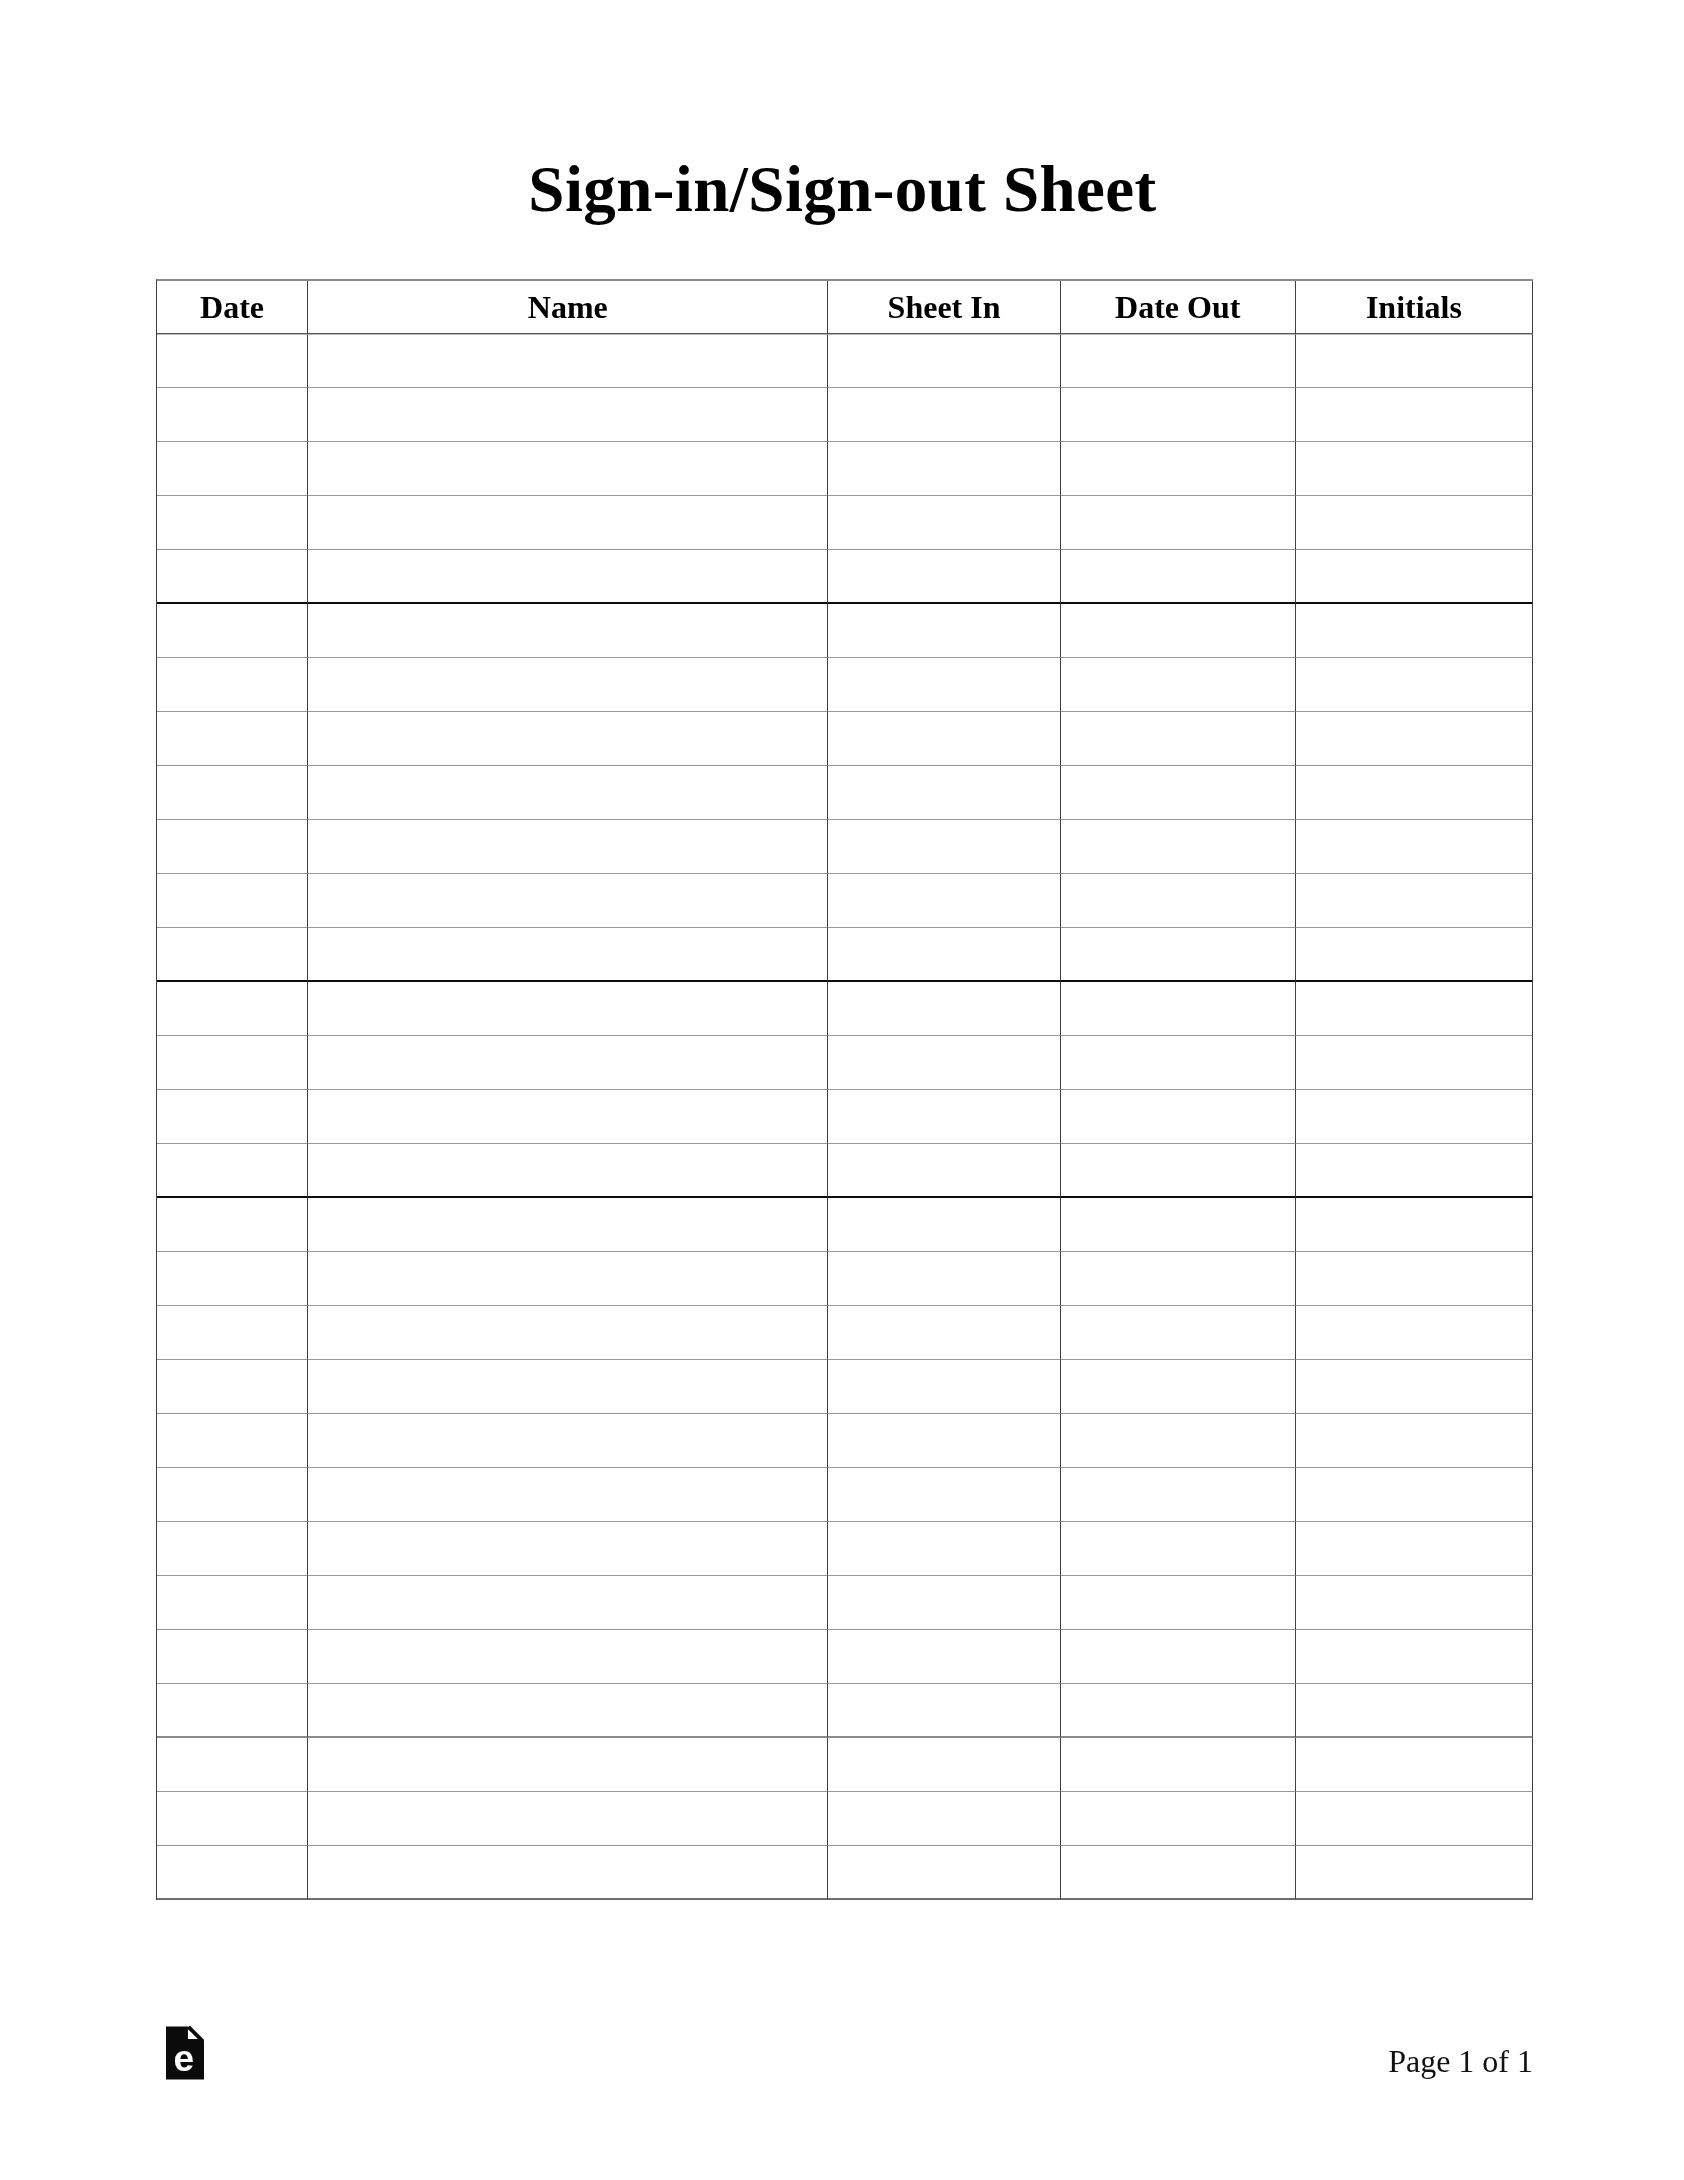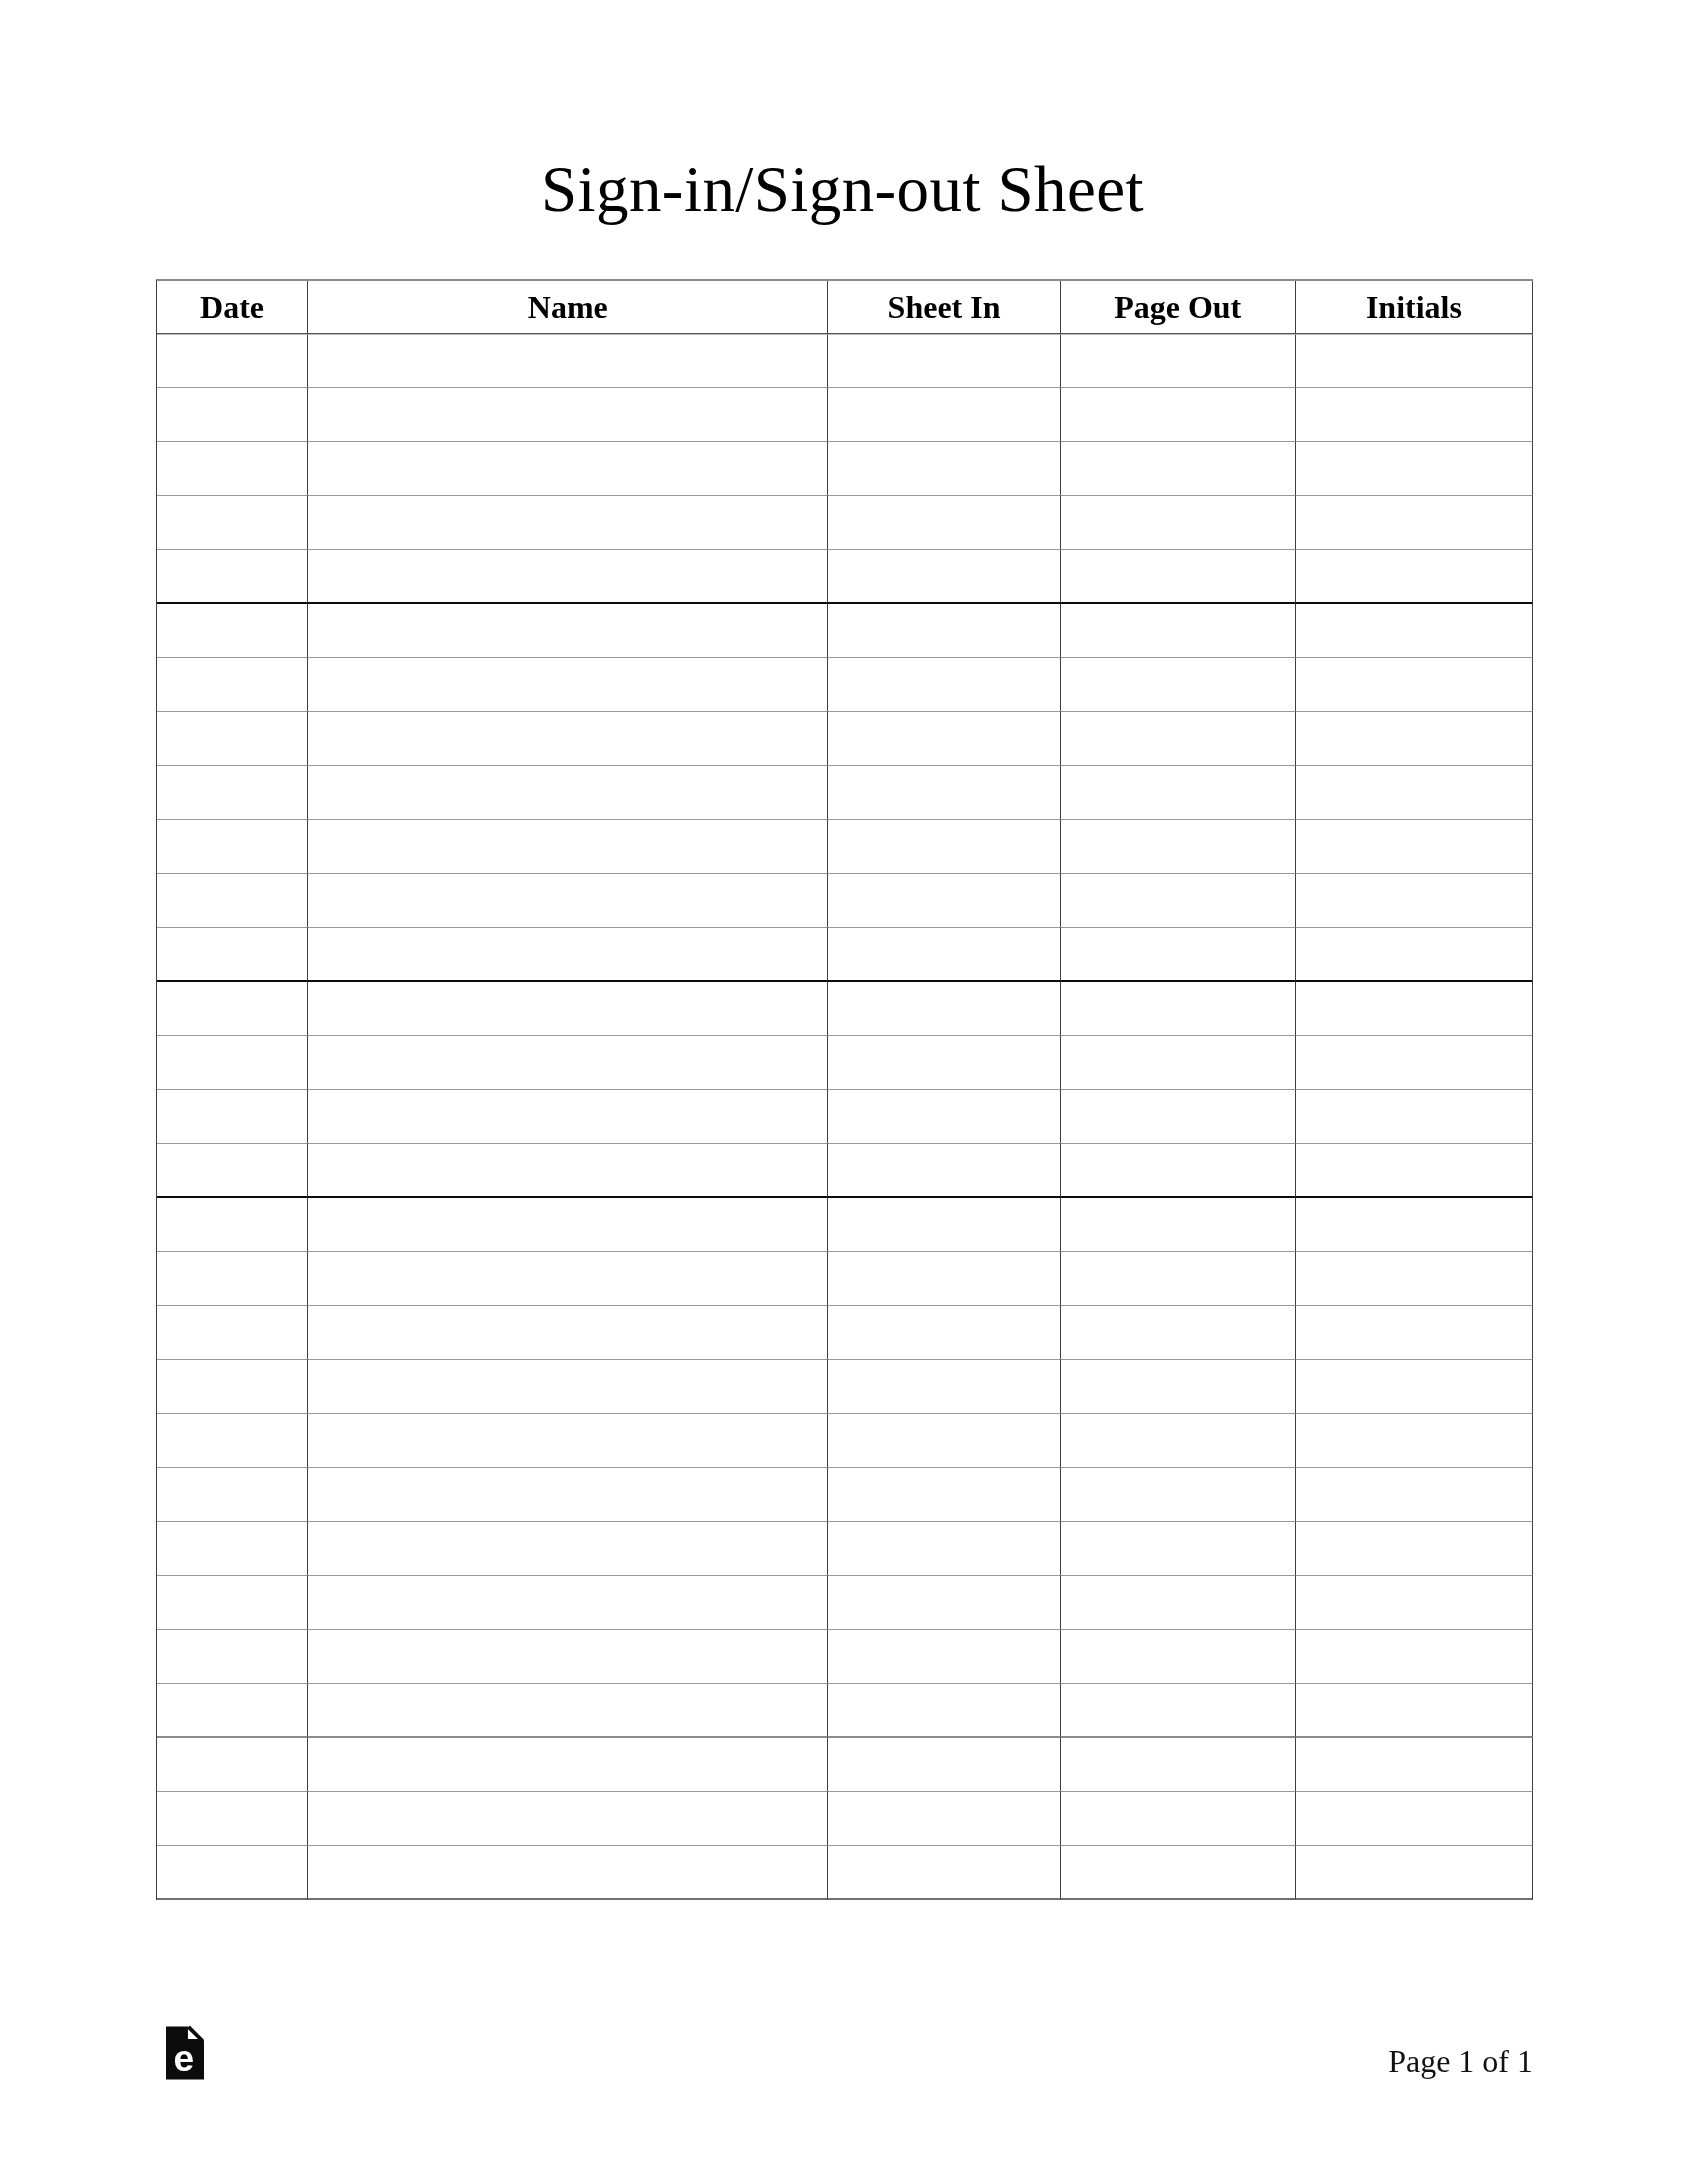--- a/index.html
+++ b/index.html
@@ -16,21 +16,21 @@
     font-family: "Liberation Serif", serif;
   }
   .doc-title {
     position: absolute;
     top: 152px;
     left: 0;
     width: 100%;
     margin: 0;
     text-align: center;
     font-family: "Liberation Serif", serif;
-    font-weight: 400;
+    font-weight: 700;
     font-size: 65px;
     color: #000000;
     letter-spacing: 0.4px;
   }
   table.sheet {
     position: absolute;
     left: 156px;
     top: 279px;
     width: 1377px;
     table-layout: fixed;
@@ -102,21 +102,21 @@
         <col style="width: 520px;">
         <col style="width: 232px;">
         <col style="width: 235px;">
         <col style="width: 237px;">
       </colgroup>
     <thead>
       <tr id="sheet-header-row">
           <th>Date</th>
           <th>Name</th>
           <th>Sheet In</th>
-          <th>Page Out</th>
+          <th>Date Out</th>
           <th>Initials</th>
         </tr>
     </thead>
     <tbody id="sheet-body">
         <tr>
           <td></td>
           <td></td>
           <td></td>
           <td></td>
           <td></td>

